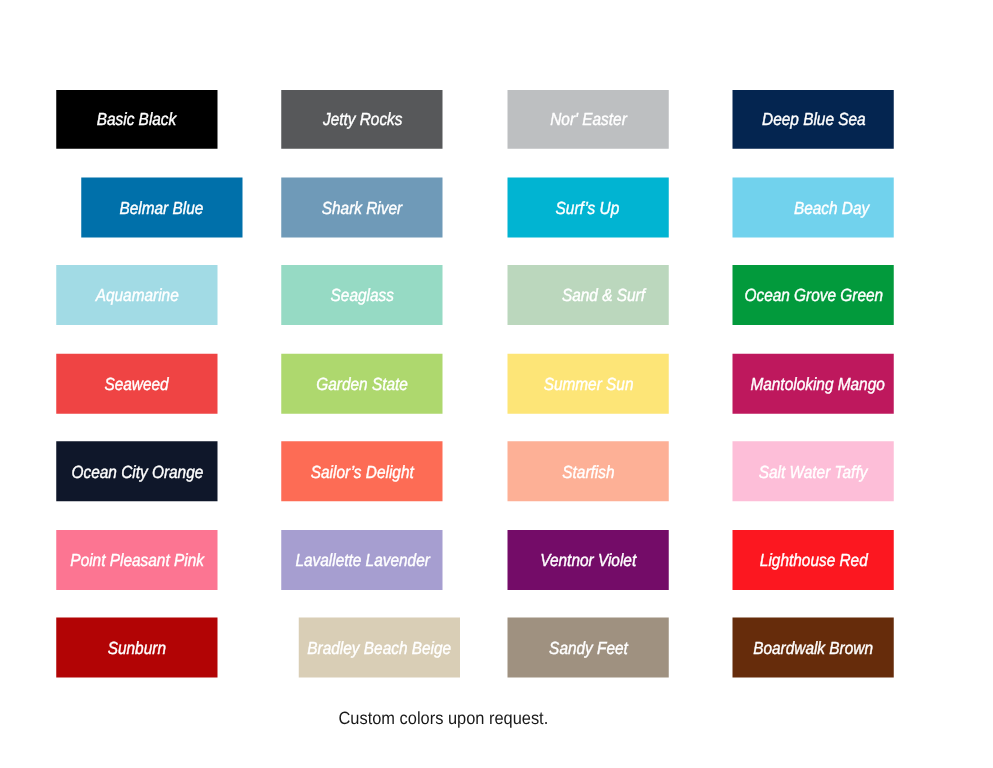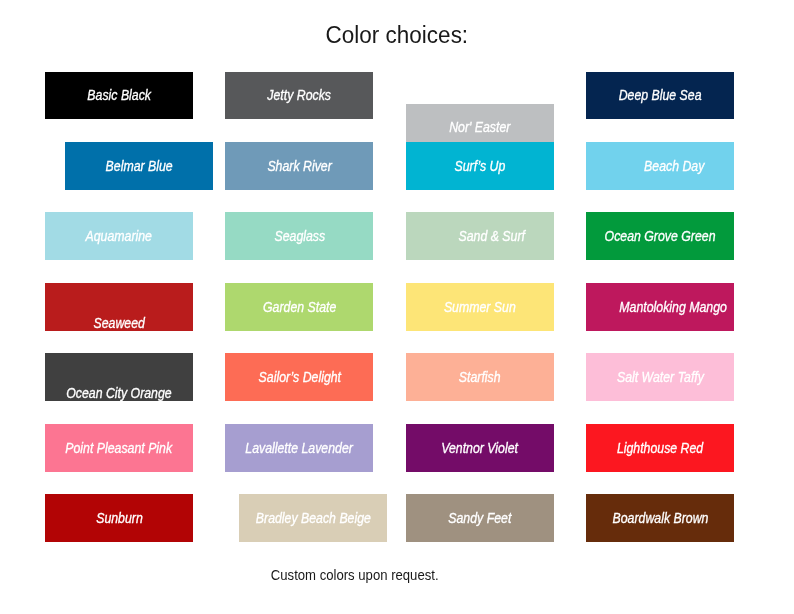--- a/index.html
+++ b/index.html
@@ -47,21 +47,21 @@
     letter-spacing: 0px;
     -webkit-font-smoothing: antialiased;
   }
   .swatch-grid {
     position: absolute;
     left: 45px;
     top: 71.5px;
   }
   .swatch {
     position: absolute;
-    width: 148px;
+    width: 129px;
     height: 47.8px;
     display: flex;
     align-items: center;
     justify-content: center;
     box-sizing: border-box;
   }
   .swatch-label {
     -webkit-font-smoothing: antialiased;
     font-style: italic;
     font-weight: 400;
@@ -72,29 +72,28 @@
     letter-spacing: 0px;
     display: inline-block;
     transform: translateY(0px) scaleX(0.880);
     transform-origin: center center;
   }
 </style>
 </head>
 <body>
 
 <div id="page">
-  <div class="page-title"><span>Color choices:</span></div>
   <div class="swatch-grid">
       <div class="swatch" title="Basic Black #000000" style="left: 0px; top: 0px; background: rgb(0, 0, 0);">
         <span class="swatch-label" style="color: rgb(255, 255, 255);">Basic Black</span>
       </div>
       <div class="swatch" title="Jetty Rocks #57585a" style="left: 180.45px; top: 0px; background: rgb(87, 88, 90);">
         <span class="swatch-label" style="color: rgb(255, 255, 255);">Jetty Rocks</span>
       </div>
-      <div class="swatch" title="Nor' Easter #bdbfc1" style="left: 360.9px; top: 0px; background: rgb(189, 191, 193); margin-top: 32px;">
+      <div class="swatch" title="Nor' Easter #bdbfc1" style="left: 360.9px; top: 0px; background: rgb(189, 191, 193);">
         <span class="swatch-label" style="color: rgb(255, 255, 255);">Nor' Easter</span>
       </div>
       <div class="swatch" title="Deep Blue Sea #042550" style="left: 541.35px; top: 0px; background: rgb(4, 37, 80);">
         <span class="swatch-label" style="color: rgb(255, 255, 255);">Deep Blue Sea</span>
       </div>
       <div class="swatch" title="Belmar Blue #0070aa" style="left: 0px; top: 70.45px; background: rgb(0, 112, 170); margin-left: 20px;">
         <span class="swatch-label" style="color: rgb(255, 255, 255);">Belmar Blue</span>
       </div>
       <div class="swatch" title="Shark River #6f9ab8" style="left: 180.45px; top: 70.45px; background: rgb(111, 154, 184);">
         <span class="swatch-label" style="color: rgb(255, 255, 255);">Shark River</span>
@@ -110,33 +109,33 @@
       </div>
       <div class="swatch" title="Seaglass #96dac4" style="left: 180.45px; top: 140.9px; background: rgb(150, 218, 196);">
         <span class="swatch-label" style="color: rgb(255, 255, 255);">Seaglass</span>
       </div>
       <div class="swatch" title="Sand &amp; Surf #bbd7bd" style="left: 360.9px; top: 140.9px; background: rgb(187, 215, 189); padding-left: 24px;">
         <span class="swatch-label" style="color: rgb(255, 255, 255);">Sand &amp; Surf</span>
       </div>
       <div class="swatch" title="Ocean Grove Green #029a3c" style="left: 541.35px; top: 140.9px; background: rgb(2, 154, 60);">
         <span class="swatch-label" style="color: rgb(255, 255, 255);">Ocean Grove Green</span>
       </div>
-      <div class="swatch" title="Seaweed #687d34" style="left: 0px; top: 211.35px; background: #b91c1c; align-items: flex-end;">
+      <div class="swatch" title="Seaweed #687d34" style="left: 0px; top: 211.35px; background: #ef4444;">
         <span class="swatch-label" style="color: rgb(255, 255, 255);">Seaweed</span>
       </div>
       <div class="swatch" title="Garden State #aed86e" style="left: 180.45px; top: 211.35px; background: rgb(174, 216, 110);">
         <span class="swatch-label" style="color: rgb(255, 255, 255);">Garden State</span>
       </div>
       <div class="swatch" title="Summer Sun #fde577" style="left: 360.9px; top: 211.35px; background: rgb(253, 229, 119);">
         <span class="swatch-label" style="color: rgb(255, 255, 255);">Summer Sun</span>
       </div>
       <div class="swatch" title="Mantoloking Mango #fcac02" style="left: 541.35px; top: 211.35px; background: #be185d; justify-content: flex-end;">
         <span class="swatch-label" style="color: rgb(255, 255, 255);">Mantoloking Mango</span>
       </div>
-      <div class="swatch" title="Ocean City Orange #fc6b0f" style="left: 0px; top: 281.8px; background: #404040; align-items: flex-end;">
+      <div class="swatch" title="Ocean City Orange #fc6b0f" style="left: 0px; top: 281.8px; background: #0f172a;">
         <span class="swatch-label" style="color: rgb(255, 255, 255);">Ocean City Orange</span>
       </div>
       <div class="swatch" title="Sailor’s Delight #fd6c55" style="left: 180.45px; top: 281.8px; background: rgb(253, 108, 85);">
         <span class="swatch-label" style="color: rgb(255, 255, 255);">Sailor’s Delight</span>
       </div>
       <div class="swatch" title="Starfish #fdb096" style="left: 360.9px; top: 281.8px; background: rgb(253, 176, 150);">
         <span class="swatch-label" style="color: rgb(255, 255, 255);">Starfish</span>
       </div>
       <div class="swatch" title="Salt Water Taffy #fdbed8" style="left: 541.35px; top: 281.8px; background: rgb(253, 190, 216);">
         <span class="swatch-label" style="color: rgb(255, 255, 255);">Salt Water Taffy</span>

